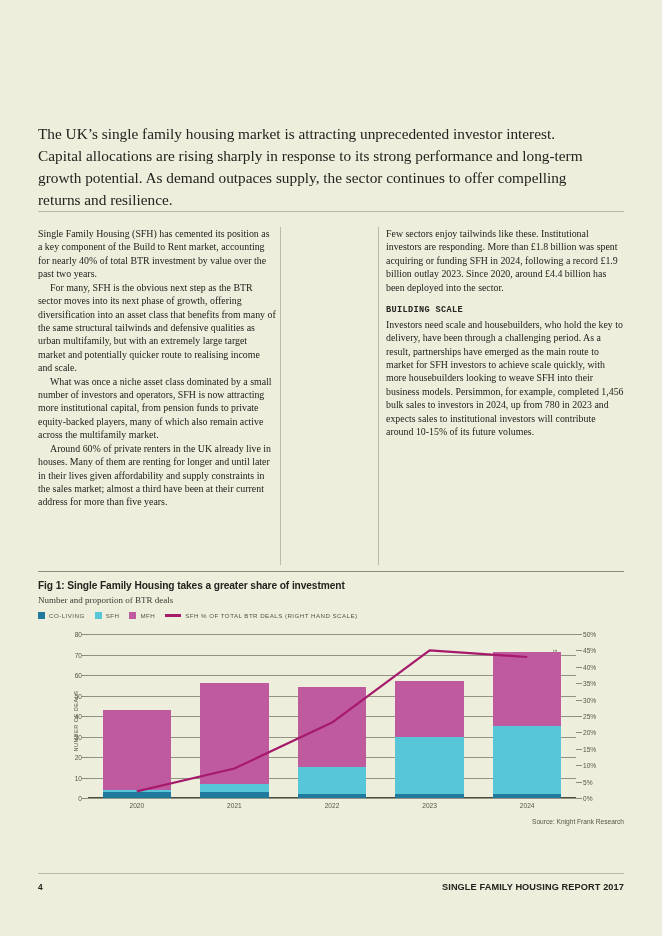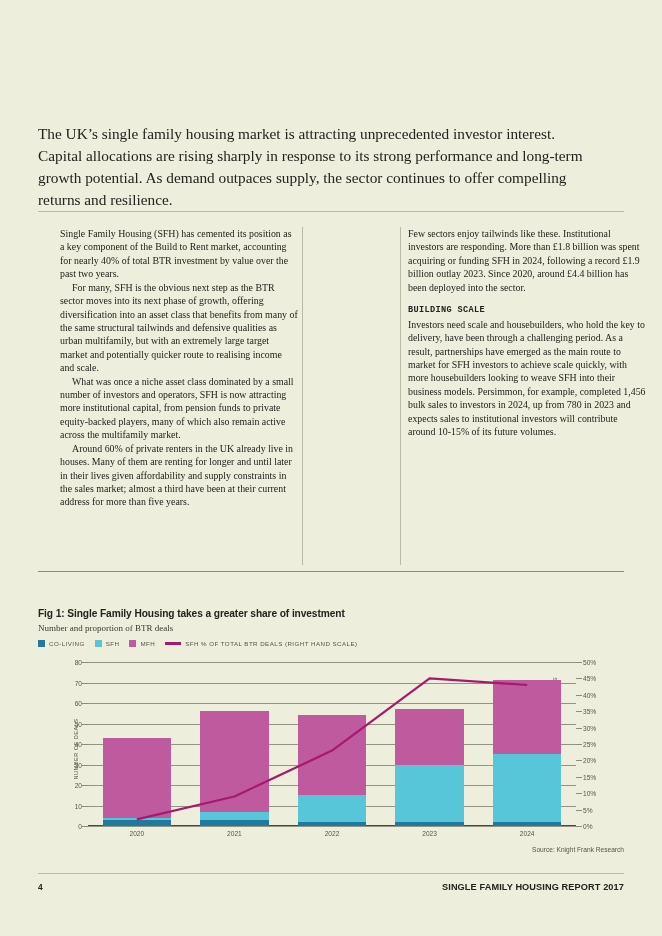--- a/index.html
+++ b/index.html
@@ -30,21 +30,21 @@
     line-height:1.43;
     color:#23231f;
   }
 
   
   .rule-top{
     position:absolute;left:38px;top:211px;width:586px;height:1px;
     background:#b9bba4;
   }
   .cols{
-    position:absolute;left:38px;top:227px;width:586px;height:338px;margin-left:22px;
+    position:absolute;left:38px;top:227px;width:586px;height:338px;
   }
   .col{
     position:absolute;top:0;
     font-size:9.9px;
     line-height:1.355;
     text-align:left;
     color:#23231f;
   }
   .col p{margin:0;}
   .col p + p{text-indent:12px;}
@@ -69,21 +69,21 @@
     letter-spacing:.35px;
     margin:11px 0 1px 0;
     color:#23231f;
   }
   .rule-bot{
     position:absolute;left:38px;top:571px;width:586px;height:1px;
     background:#8b8d78;
   }
 
   
-  .fig{position:absolute;left:38px;top:580px;width:586px;margin-top:28px;}
+  .fig{position:absolute;left:38px;top:580px;width:586px;}
   .fig-title{
     font-family:"Liberation Sans", sans-serif;
     font-weight:bold;font-size:10.2px;letter-spacing:-.1px;
     color:#23231f;
   }
   .fig-sub{
     font-family:"Liberation Serif", serif;
     font-size:9px;margin-top:4px;color:#3a3a33;
   }
   .legend{

